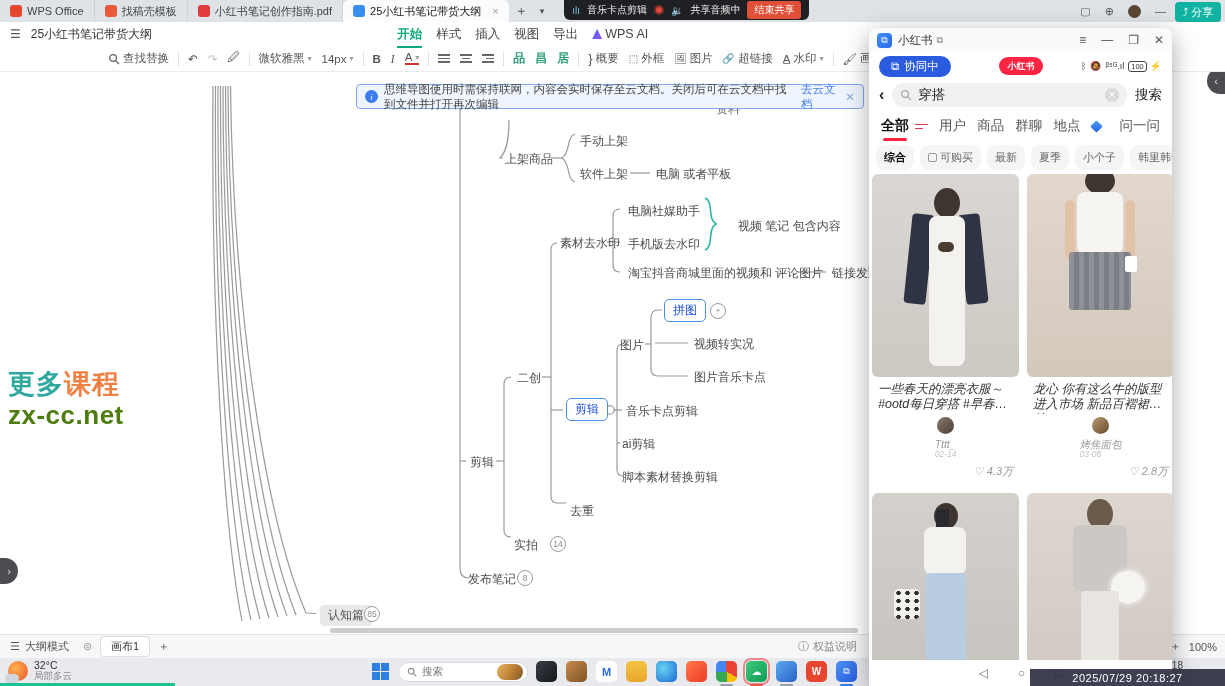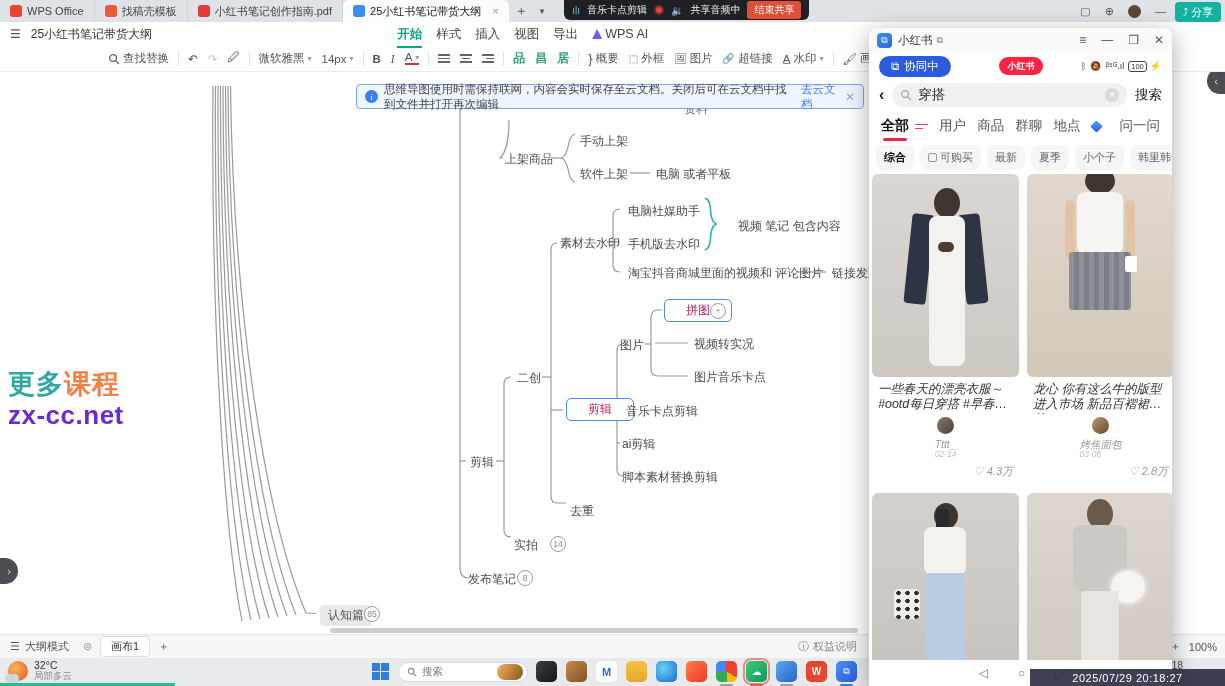--- a/index.html
+++ b/index.html
@@ -43,30 +43,30 @@
   .alnbars.r i:nth-child(2){ width:8px; margin-left:auto; }
 
   
   .canvas { position:absolute; left:0; top:72px; width:1225px; height:562px; background:#fff; z-index:1; }
   .notice { position:absolute; left:356px; top:84px; width:508px; height:25px; background:#eef5ff; border:1px solid #7fa9ef; border-radius:4px; display:flex; align-items:center; font-size:11.5px; color:#444; padding:0 8px; z-index:5; }
   .noti-i { width:13px; height:13px; border-radius:50%; background:#3b7cf0; color:#fff; font-size:9px; display:flex; align-items:center; justify-content:center; margin-right:6px; flex:0 0 auto; font-style:italic; font-family:"Liberation Serif",serif; }
   .noti-link { color:#4a7fe8; margin-left:8px; }
   .noti-x { color:#8aa6d8; margin-left:8px; }
 
   .mm { position:absolute; font-size:12px; color:#4c4c4c; white-space:nowrap; z-index:3; }
-  .mm-box { position:absolute; border:1.5px solid #4a90e2; border-radius:5px; background:#fff; font-size:12px; color:#be185d; padding:2px 21px; white-space:nowrap; z-index:3; }
+  .mm-box { position:absolute; border:1.5px solid #4a90e2; border-radius:5px; background:#fff; font-size:12px; color:#1d4ed8; padding:2px 8px; white-space:nowrap; z-index:3; }
   .mm-badge { position:absolute; width:16px; height:16px; border:1px solid #9c9c9c; border-radius:50%; background:#fff; color:#888; font-size:8.5px; display:flex; align-items:center; justify-content:center; z-index:3; }
   .mm-pill { position:absolute; background:#e9e9e9; border-radius:4px; padding:2px 8px; font-size:12px; color:#555; z-index:3; }
   .mm-hidden { z-index:2; color:#6a6a6a; }
   #mmlines { position:absolute; left:0; top:0; z-index:2; }
 
   .watermark { position:absolute; left:8px; top:366px; z-index:3; }
   .wm1 { font-size:27px; font-weight:bold; letter-spacing:1px; }
   .wm1 .teal { color:#2fa8a0; } .wm1 .orange { color:#f08144; }
-  .wm2 { font-size:26px; font-weight:bold; color:#6d28d9; margin-top:-2px; letter-spacing:0.5px; }
+  .wm2 { font-size:26px; font-weight:bold; color:#4d7c0f; margin-top:-2px; letter-spacing:0.5px; }
 
   .edge-handle { position:absolute; width:18px; height:26px; background:#4b4d52; color:#ddd; font-size:11px; display:flex; align-items:center; justify-content:center; z-index:6; }
   .eh-left { left:0; top:558px; border-radius:0 13px 13px 0; }
   .eh-right { right:0; top:68px; border-radius:13px 0 0 13px; }
   .hscroll { position:absolute; left:330px; top:628px; width:528px; height:5px; background:#cdcdcd; border-radius:3px; z-index:4; }
 
   
   .statusbar { position:absolute; left:0; top:634px; width:1225px; height:24px; background:#f6f7f8; border-top:1px solid #e4e4e4; display:flex; align-items:center; font-size:11px; color:#555; z-index:10; }
   .canvastab { background:#fff; border:1px solid #ddd; border-radius:4px; padding:2px 10px; font-size:11px; color:#333; margin:0 8px; }
   .sb-right { position:absolute; right:8px; display:flex; align-items:center; gap:8px; color:#555; }
@@ -331,21 +331,21 @@
       <path d="M614,410 L617,410"></path>
       <path d="M623,344 Q617,344 617,351 L617,469 Q617,476 623,476"></path>
       <path d="M617,410 L622,410"></path>
       <path d="M617,443 L620,443"></path>
     </g>
     <path d="M705,198 C714,201 707,219 716,224 C707,229 714,247 705,250" fill="none" stroke="#2ab5a5" stroke-width="1.6"></path>
     <circle cx="610" cy="410" r="4.2" fill="#fff" stroke="#888" stroke-width="1.1"></circle>
     <path d="M596,404 l0,14 l4,-3.6 l2.6,5.6 l3,-1.4 l-2.7,-5.6 l5,-0.6 z" fill="#111" stroke="#fff" stroke-width="0.8"></path>
   </svg>
 
-  <span class="mm mm-hidden" style="left:684px;top:101px">资料</span>
+  <span class="mm mm-hidden" style="left:716px;top:101px">资料</span>
   <span class="mm" style="left:505px;top:151px">上架商品</span>
   <span class="mm" style="left:580px;top:133px">手动上架</span>
   <span class="mm" style="left:580px;top:166px">软件上架</span>
   <span class="mm" style="left:656px;top:166px">电脑 或者平板</span>
   <span class="mm" style="left:560px;top:235px">素材去水印</span>
   <span class="mm" style="left:628px;top:203px">电脑社媒助手</span>
   <span class="mm" style="left:628px;top:236px">手机版去水印</span>
   <span class="mm" style="left:738px;top:218px">视频 笔记 包含内容</span>
   <span class="mm" style="left:628px;top:265px">淘宝抖音商城里面的视频和 评论图片</span>
   <span class="mm" style="left:832px;top:265px">链接发到</span>

